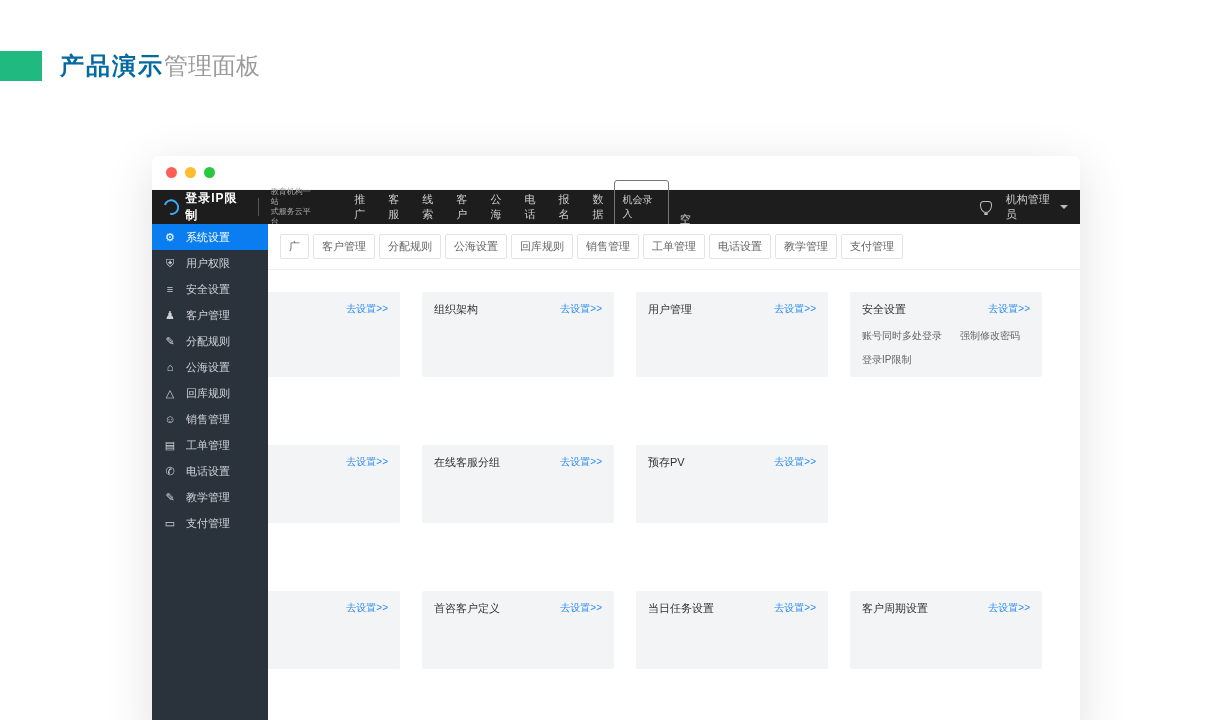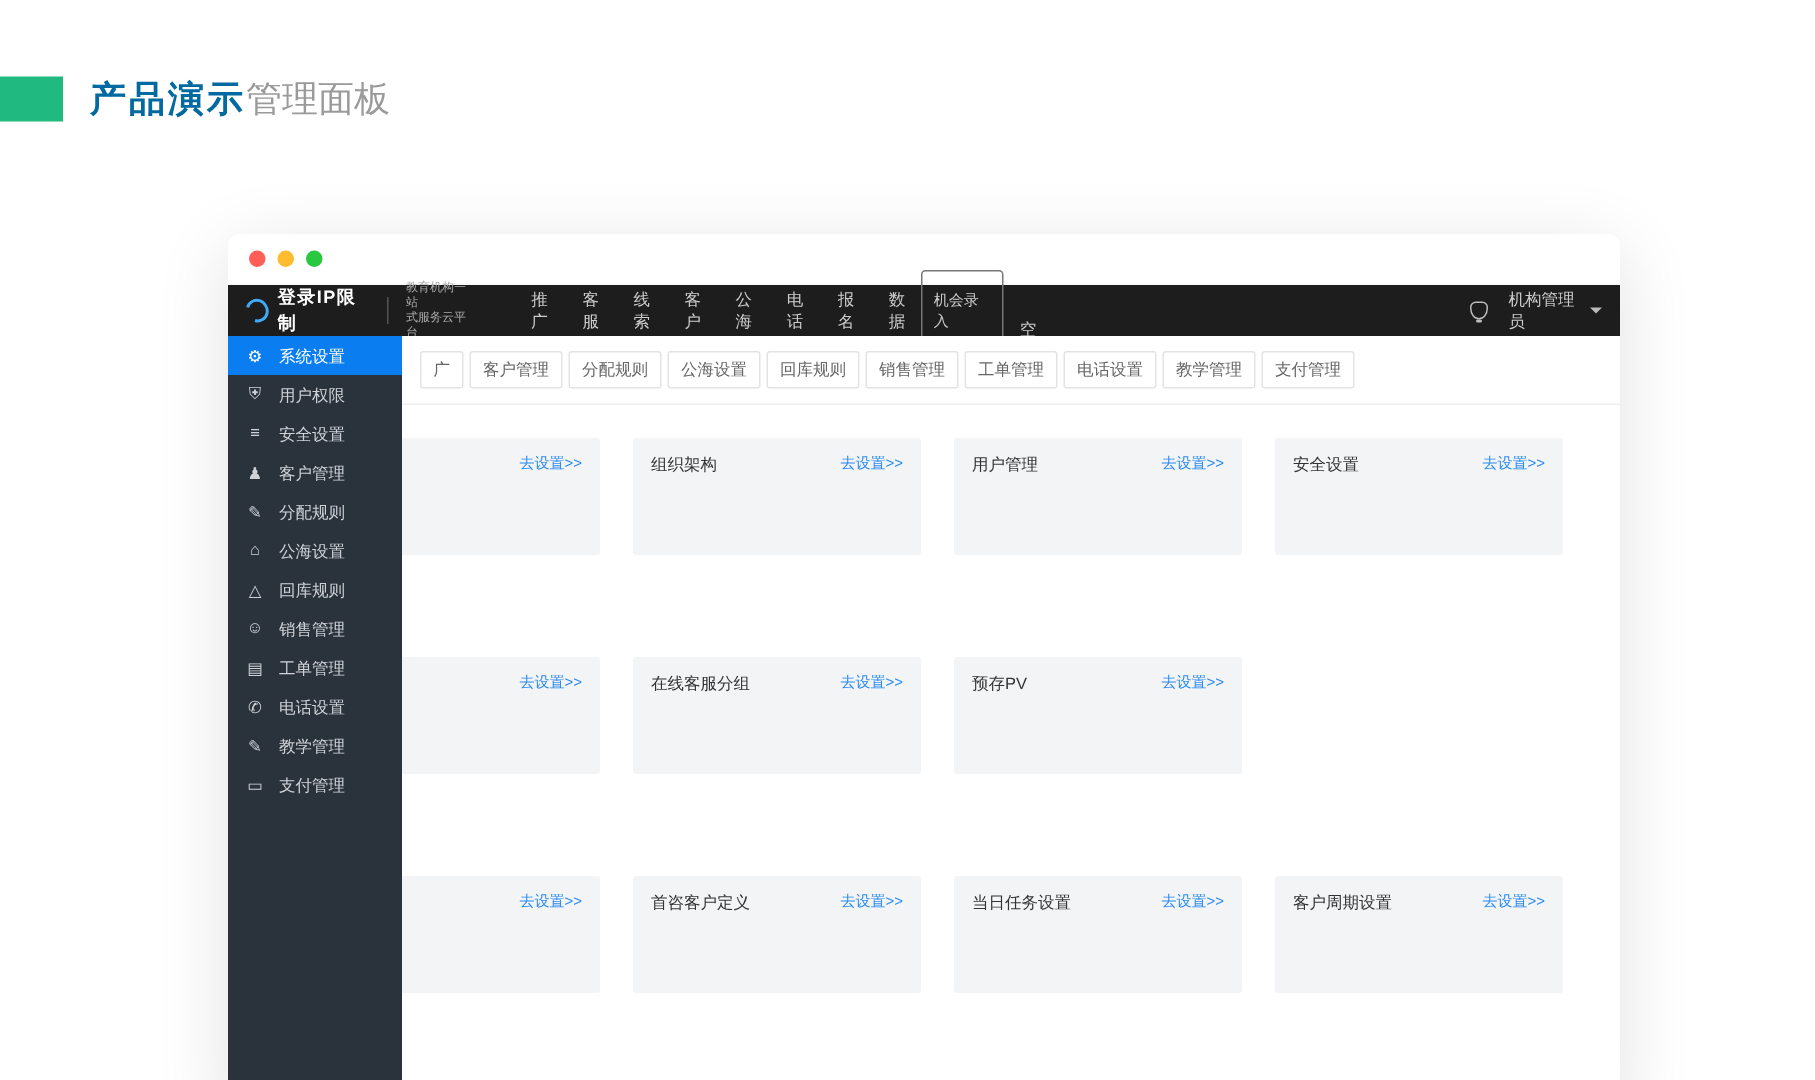--- a/index.html
+++ b/index.html
@@ -308,20 +308,25 @@
               <div class="card-head">
                 <span class="card-title">用户管理</span>
                 <span class="card-link">去设置&gt;&gt;</span>
               </div>
             </div>
             <div class="card">
               <div class="card-head">
                 <span class="card-title">安全设置</span>
                 <span class="card-link">去设置&gt;&gt;</span>
               </div>
+              <div class="card-body">
+                <span>账号同时多处登录</span>
+                <span>强制修改密码</span>
+                <span>登录IP限制</span>
+              </div>
             </div>
           </div>
           <div class="cards-row">
             <div class="card">
               <div class="card-head">
                 <span class="card-title"></span>
                 <span class="card-link">去设置&gt;&gt;</span>
               </div>
             </div>
             <div class="card">

